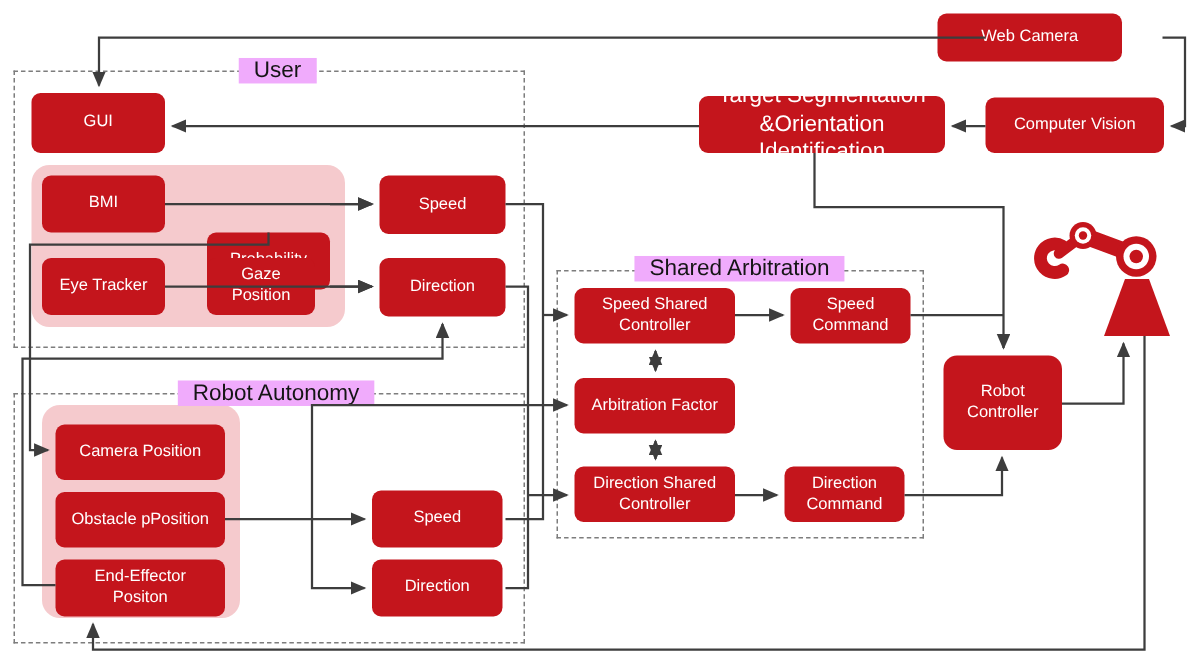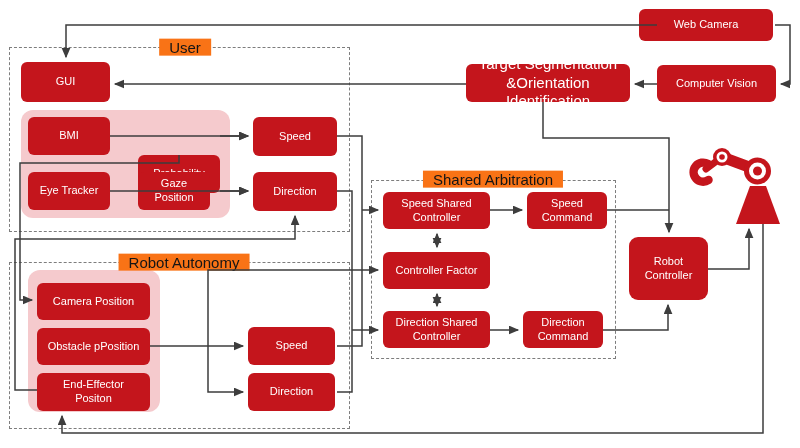--- a/index.html
+++ b/index.html
@@ -1,19 +1,19 @@
 <!DOCTYPE html>
 <html><head>
 <meta charset="utf-8">
 <style>
   html,body{margin:0;padding:0;background:#fff;}
   #stage{position:relative;width:800px;height:448px;background:#ffffff;overflow:hidden;
          font-family:"Liberation Sans", sans-serif;}
   .group{position:absolute;border:1px dashed #7d7d7d;background:transparent;}
-  .group-title{position:absolute;transform:translate(-50%,-55%);background:#f97316;
+  .group-title{position:absolute;transform:translate(-50%,-55%);background:#f0abfc;
                padding:0 10px;font-size:15px;color:#151515;white-space:nowrap;z-index:3;}
   .panel{position:absolute;background:#f5cacd;border-radius:12px;z-index:1;}
   .node{position:absolute;background:#c4151c;color:#ffffff;border-radius:6px;
         display:flex;align-items:center;justify-content:center;text-align:center;
         font-size:11px;line-height:1.25;white-space:pre-line;z-index:2;padding:1px 2px;
         box-sizing:border-box;}
   .node.sm{font-size:15px;}
   .node.big{border-radius:9px;}
   #edges{position:absolute;left:0;top:0;width:800px;height:448px;z-index:4;pointer-events:none;}
 </style>
@@ -35,37 +35,37 @@
 
   <div class="node" style="left:21px;top:62px;width:89px;height:40px;">GUI</div>
   <div class="node" style="left:28px;top:117px;width:82px;height:38px;">BMI</div>
   <div class="node" style="left:138px;top:117px;width:82px;height:38px;margin-top:38px;">Probability</div>
   <div class="node" style="left:28px;top:172px;width:82px;height:38px;">Eye Tracker</div>
   <div class="node" style="left:138px;top:172px;width:72px;height:38px;">Gaze
 Position</div>
   <div class="node" style="left:253px;top:117px;width:84px;height:39px;">Speed</div>
   <div class="node" style="left:253px;top:172px;width:84px;height:39px;">Direction</div>
 
-  <div class="node" style="left:639px;top:9px;width:134px;height:32px;">Web Camera</div>
+  <div class="node" style="left:625px;top:9px;width:123px;height:32px;">Web Camera</div>
   <div class="node" style="left:657px;top:65px;width:119px;height:37px;">Computer Vision</div>
   <div class="node sm" style="left:466px;top:64px;width:164px;height:38px;">Target Segmentation
 &amp;Orientation Identification</div>
 
   <div class="node" style="left:37px;top:283px;width:113px;height:37px;">Camera Position</div>
   <div class="node" style="left:37px;top:373px;width:113px;height:38px;">End-Effector
 Positon</div>
   <div class="node" style="left:37px;top:328px;width:113px;height:37px;">Obstacle pPosition</div>
   <div class="node" style="left:248px;top:327px;width:87px;height:38px;">Speed</div>
   <div class="node" style="left:248px;top:373px;width:87px;height:38px;">Direction</div>
 
   <div class="node" style="left:383px;top:192px;width:107px;height:37px;">Speed Shared
 Controller</div>
   <div class="node" style="left:527px;top:192px;width:80px;height:37px;">Speed
 Command</div>
-  <div class="node" style="left:383px;top:252px;width:107px;height:37px;">Controller Factor</div>
+  <div class="node" style="left:383px;top:252px;width:107px;height:37px;">Arbitration Factor</div>
   <div class="node" style="left:383px;top:311px;width:107px;height:37px;">Direction Shared
 Controller</div>
   <div class="node" style="left:523px;top:311px;width:80px;height:37px;">Direction
 Command</div>
 
   <div class="node big" style="left:629px;top:237px;width:79px;height:63px;">Robot
 Controller</div>
 
   <svg id="edges" viewBox="0 0 800 448">
     <defs>

